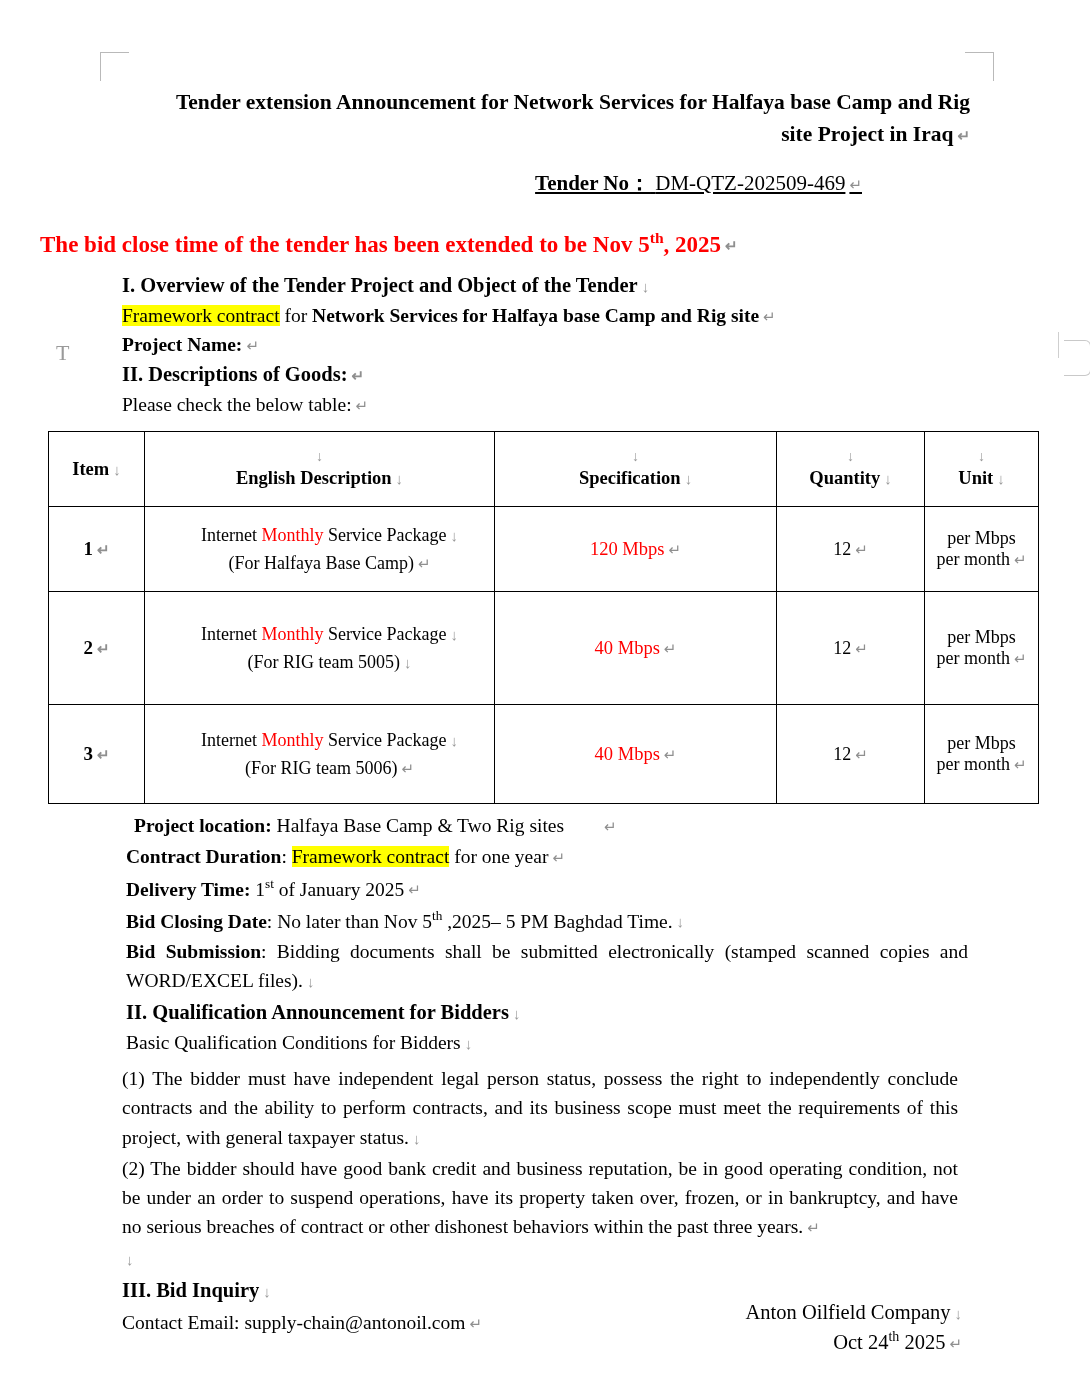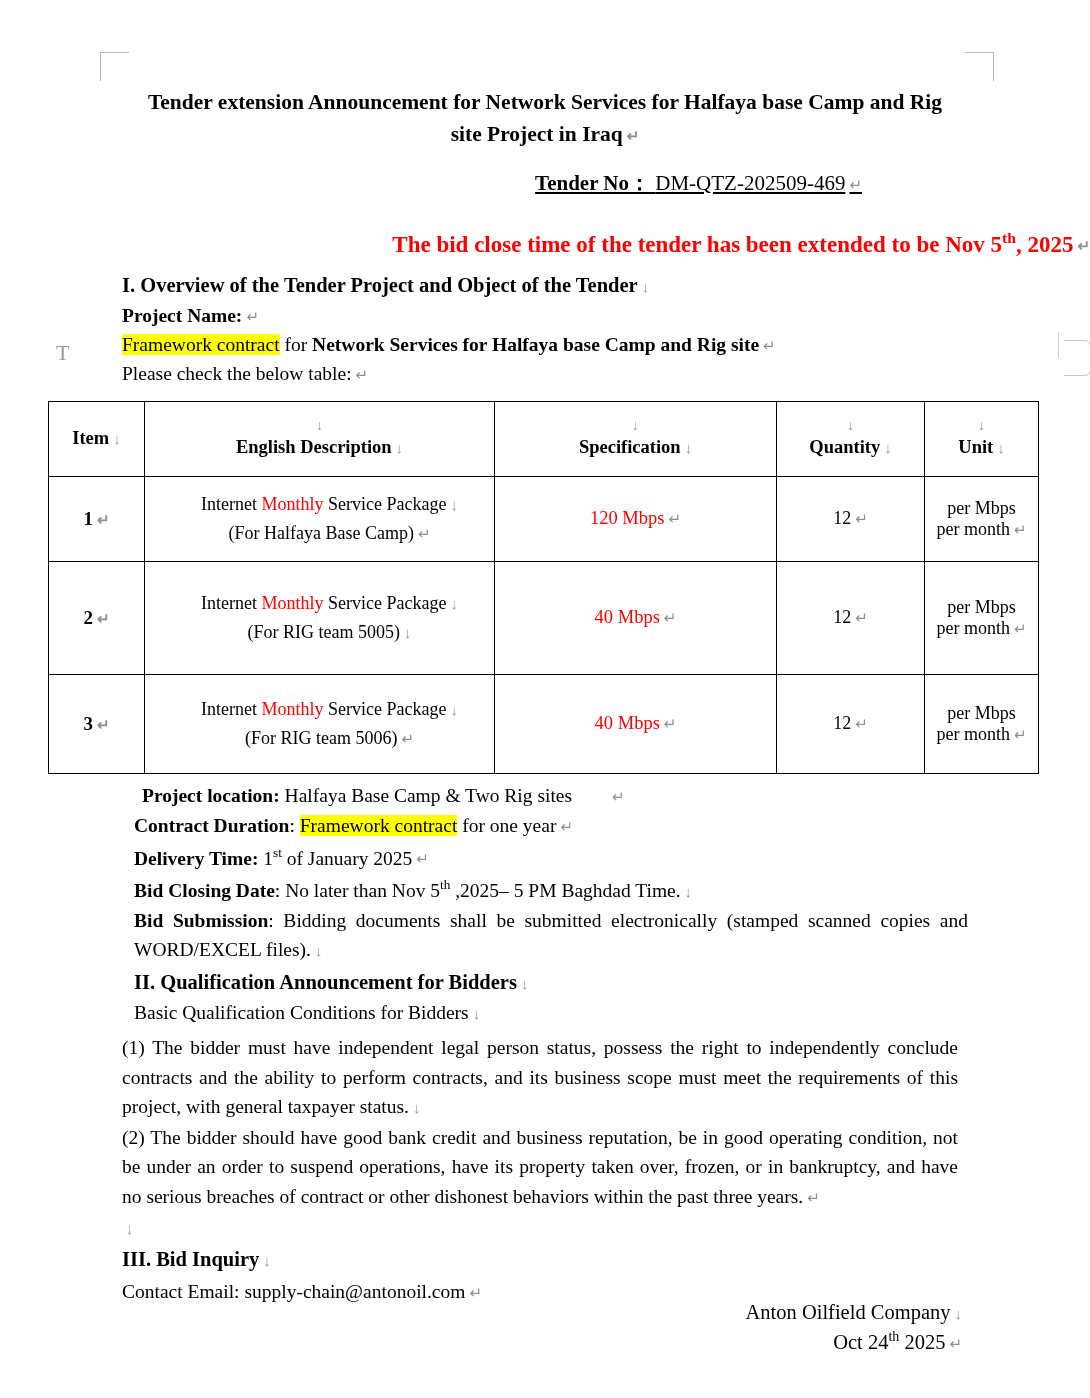--- a/index.html
+++ b/index.html
@@ -63,41 +63,41 @@
   .content {
     position: absolute;
     left: 0;
     top: 0;
     width: 1090px;
   }
 
   .title {
     margin: 0;
     padding: 86px 120px 0 120px;
-    text-align: center;
+    text-align: right;
     font-size: 21.5px;
     font-weight: bold;
     line-height: 1.5;
   }
   .tender-no {
     margin: 18px 120px 0 0;
     text-align: right;
     font-size: 21px;
     padding-right: 108px;
     text-decoration: underline;
   }
   .tender-no .lbl { font-weight: bold; }
 
   .extend-line {
     margin: 32px 0 0 0;
-    text-align: right;
+    text-align: left;
     color: #ff0000;
     font-weight: bold;
     font-size: 23px;
-    padding-left: 20px;
+    padding-left: 40px;
   }
 
   .body-block {
     padding: 14px 122px 0 122px;
     font-size: 19.5px;
     line-height: 1.45;
   }
   .body-block p { margin: 0 0 1px 0; }
   .b { font-weight: bold; }
   .hl { background: #ffff00; }
@@ -146,21 +146,21 @@
   table.goods tr.r1 td { height: 72px; }
   table.goods tr.r2 td { height: 100px; }
   table.goods tr.r3 td { height: 86px; }
   .th-arrow { display: block; color: #9a9a9a; font-size: 14px; font-weight: normal; line-height: 1; margin-bottom: 4px;}
 
   .after-table {
     padding: 8px 122px 0 122px;
     font-size: 19.5px;
     line-height: 1.47;
   }
-  .after-table p { margin: 0 0 2px 12px; }
+  .after-table p { margin: 0 0 2px 4px; }
   .indent-1 { padding-left: 8px; }
   .justify { text-align: justify; }
 
   .para-block {
     padding: 4px 122px 0 122px;
     font-size: 19.5px;
     line-height: 1.5;
     text-align: justify;
   }
   .para-block p { margin: 0 10px 2px 0; }
@@ -199,24 +199,27 @@
 
     <div class="extend-line">
       <span>The bid close time of the tender has been extended to be Nov 5</span><sup>th</sup><span>, 2025</span><span class="pilcrow">↵</span>
     </div>
 
     <div class="body-block">
       <p class="heading-1">
         <span>I. Overview of the Tender Project and Object of the Tender</span><span class="arrow-down">↓</span>
       </p>
       <p>
+        <span class="hl">Framework contract</span><span> for </span><span class="b">Network Services for Halfaya base Camp and Rig site</span><span class="pilcrow">↵</span>
+      </p>
+      <p>
         <span class="b">Project Name:</span><span class="pilcrow">↵</span>
       </p>
-      <p>
-        <span class="hl">Framework contract</span><span> for </span><span class="b">Network Services for Halfaya base Camp and Rig site</span><span class="pilcrow">↵</span>
+      <p class="heading-1">
+        <span>II. Descriptions of Goods:</span><span class="pilcrow">↵</span>
       </p>
       <p>
         <span>Please check the below table:</span><span class="pilcrow">↵</span>
       </p>
     </div>
 
     <table class="goods">
       <colgroup>
         <col class="c-item">
           <col class="c-desc">

